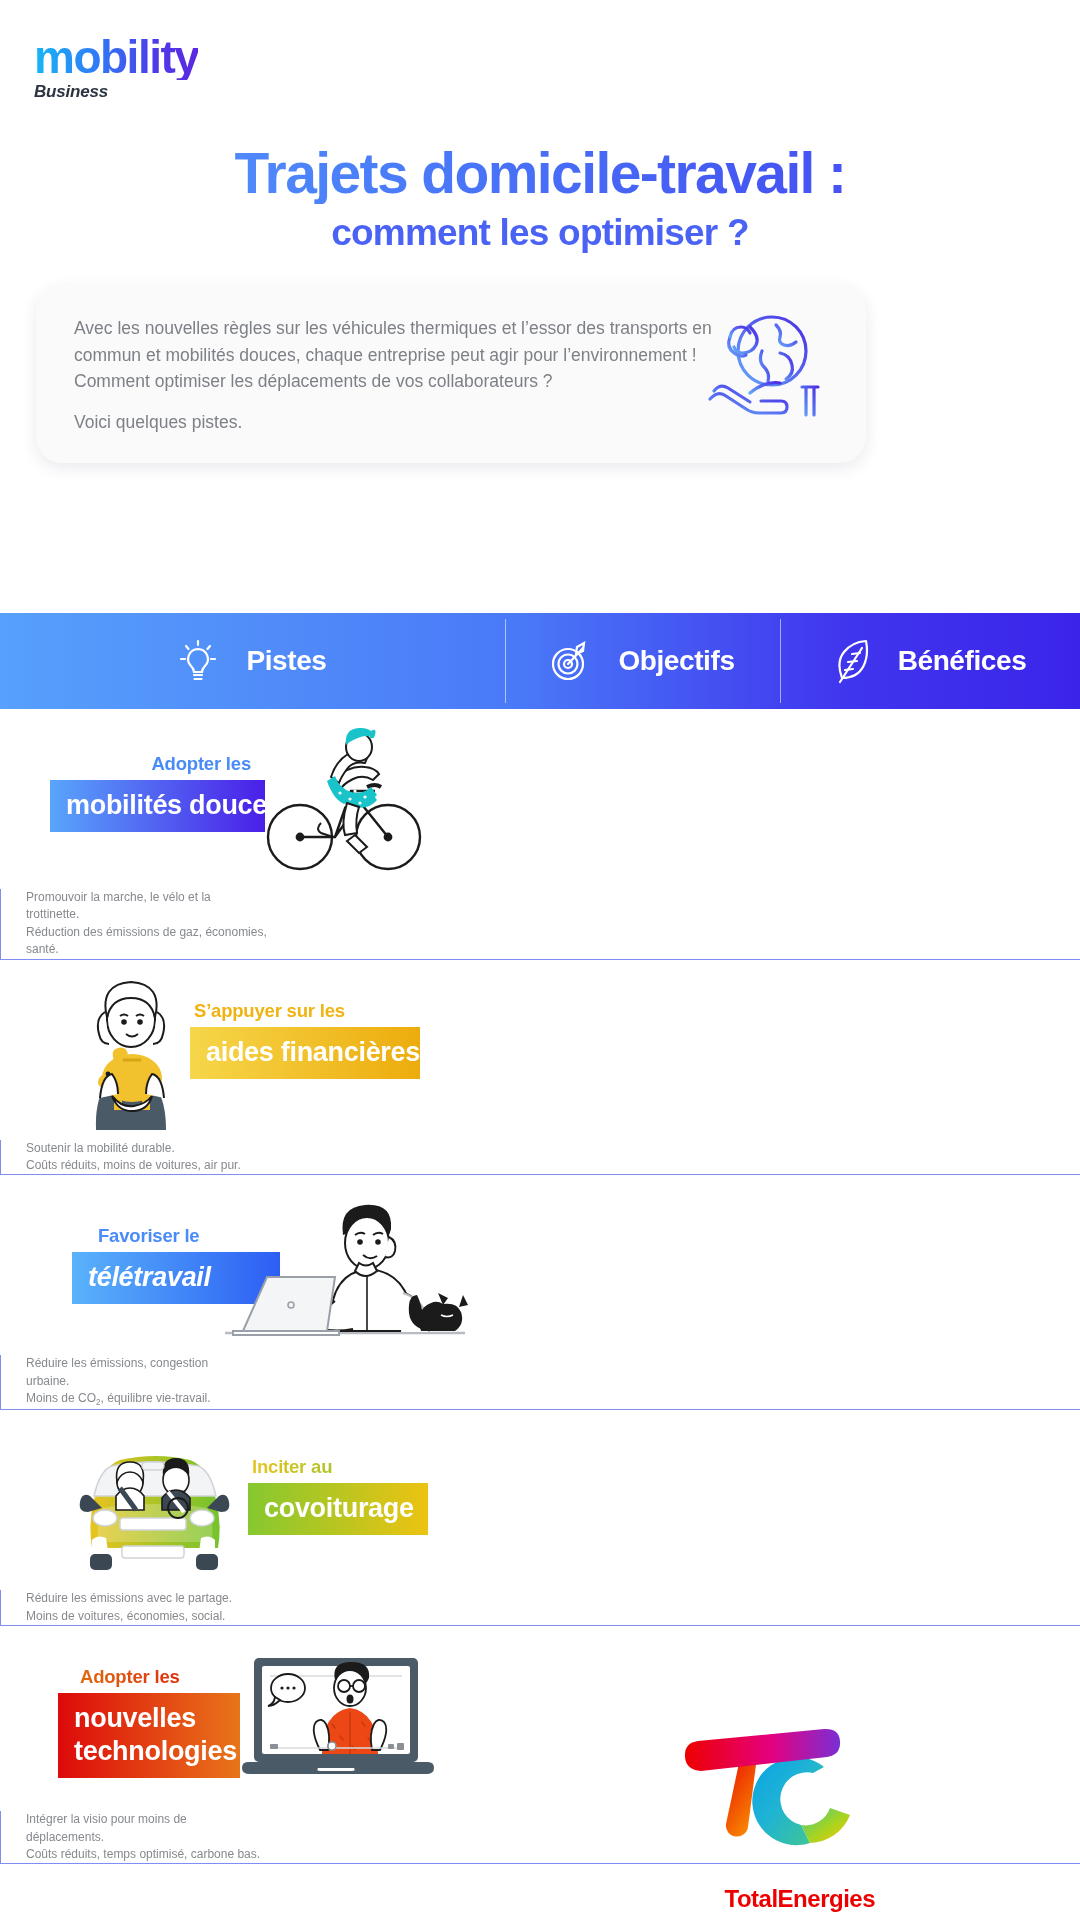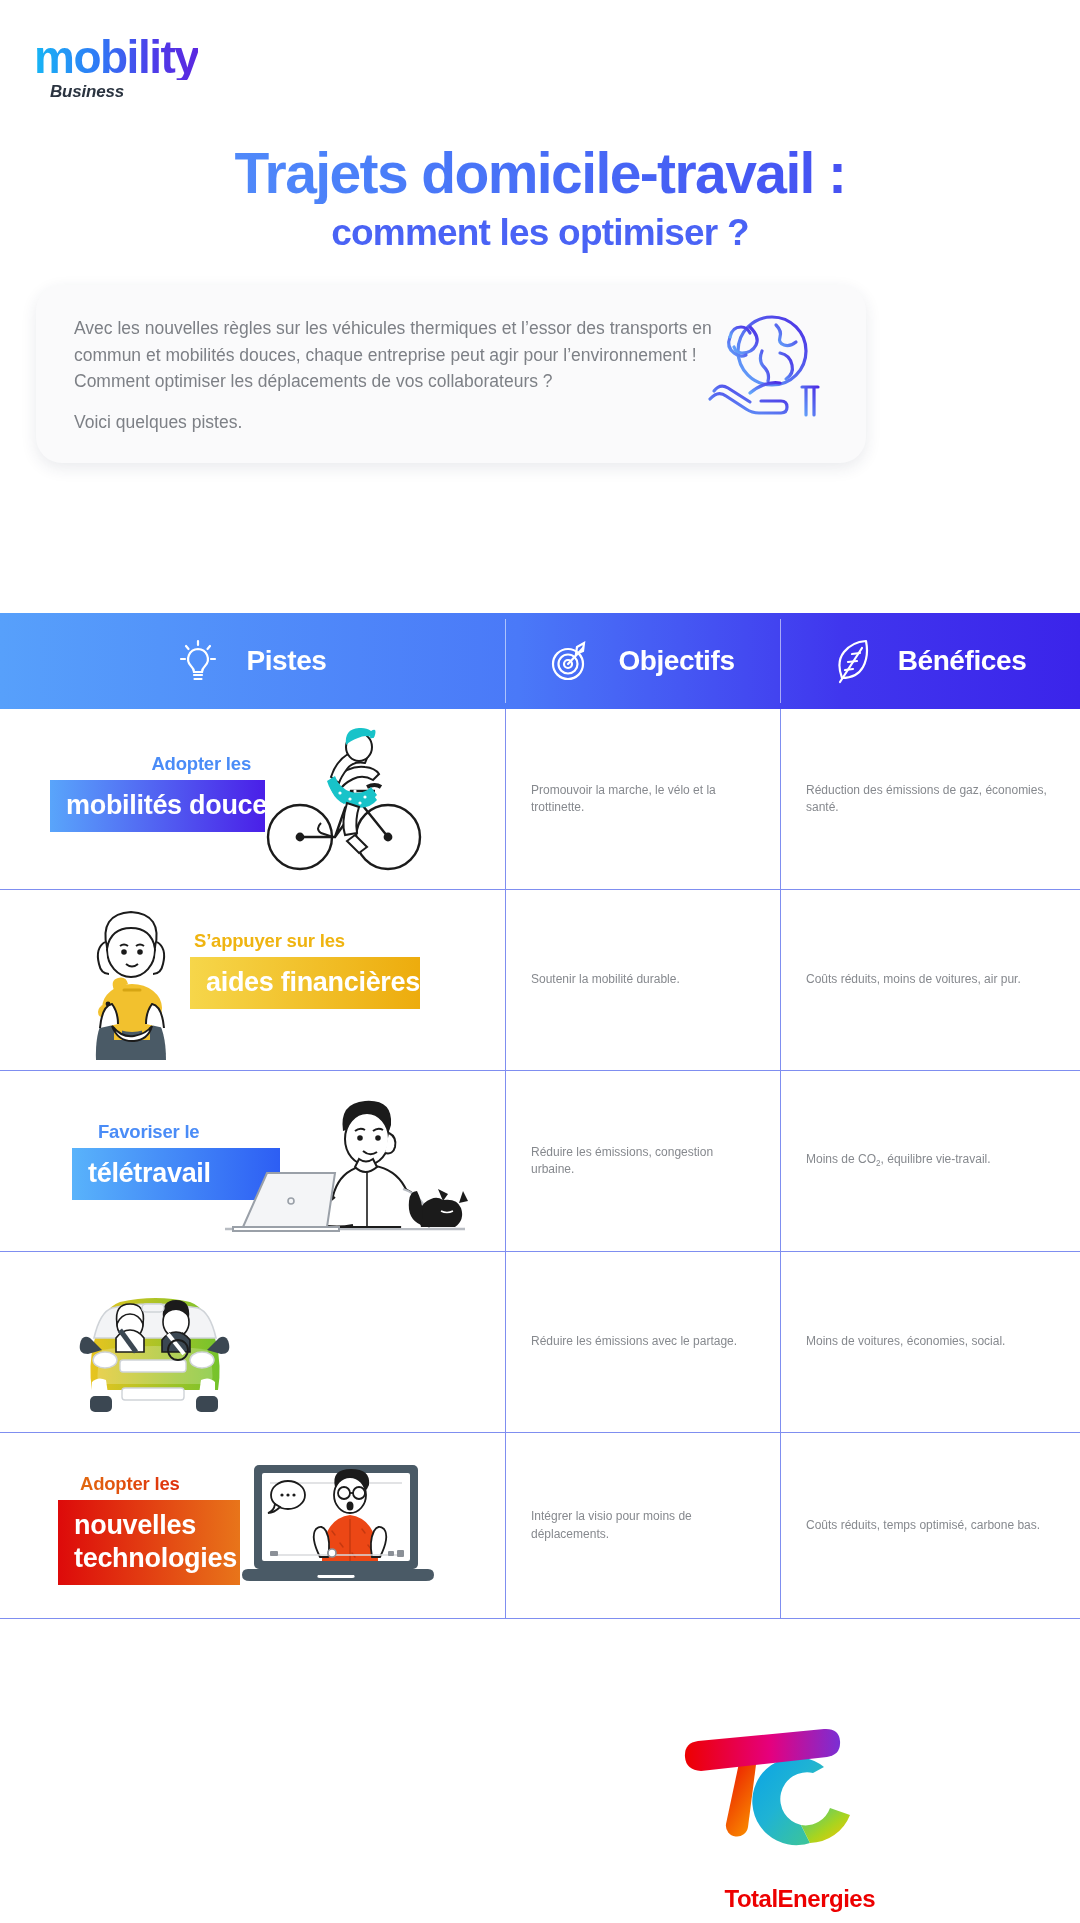--- a/index.html
+++ b/index.html
@@ -15,21 +15,21 @@
   
   .logo-block { position:absolute; left:34px; top:34px; }
   .logo-word {
     font-size: 46px; font-weight: 700; letter-spacing: -1.5px;
     line-height: 1;
     background: linear-gradient(90deg,#17b6f5 0%,#2f7bf6 38%,#4f3ae8 75%,#5b28e0 100%);
     -webkit-background-clip: text; background-clip: text; color: transparent;
   }
   .logo-sub {
     font-size: 17px; font-weight: 700; font-style: italic; color:#2b3440;
-    margin-top: 2px; letter-spacing: -0.2px; margin-left: 16px;
+    margin-top: 2px; letter-spacing: -0.2px;
   }
 
   
   .title-wrap { position:absolute; left:0; top:144px; width:1080px; text-align:center; }
   .title-main {
     font-size: 57px; font-weight: 700; letter-spacing: -1.6px; line-height: 1.05;
     background: linear-gradient(90deg,#5a9bfb 0%,#4a7ef9 35%,#4558f3 70%,#4b43f2 100%);
     -webkit-background-clip:text; background-clip:text; color:transparent;
   }
   .title-sub {
@@ -56,21 +56,21 @@
   .t-head { display:flex; height:96px;
     background: linear-gradient(90deg,#57a0fb 0%,#4a79f8 48%,#4036ee 78%,#3b24ea 100%);
   }
   .th { display:flex; align-items:center; justify-content:center; gap:28px;
         color:#fff; font-size:28px; font-weight:700; letter-spacing:-0.4px;
         position:relative; }
   .th + .th::before { content:""; position:absolute; left:0; top:6px; bottom:6px;
         width:1px; background:rgba(255,255,255,0.55); }
   .col-1 { width:505px; } .col-2 { width:275px; } .col-3 { width:300px; }
 
-  .t-row { display:flex; border-bottom:1px solid #7f8ef0; min-height:180px; }
+  .t-row { display:flex; border-bottom:1px solid #7f8ef0; min-height:180px;flex-direction:column; }
   .t-row:last-child { border-bottom:1px solid #7f8ef0; }
   .cell { position:relative; display:flex; align-items:center; }
   .cell + .cell::before { content:""; position:absolute; left:0; top:0; bottom:0;
         width:1px; background:#7f8ef0; }
   .cell-text { padding:0 26px; font-size:12px; line-height:1.45; color:#86898e; }
   .illus-cell { padding:0; }
 
   .illus-wrap { position:relative; width:505px; height:180px; }
 
   .band-group { position:absolute; }
@@ -255,21 +255,21 @@
       <div class="cell col-3">
         <div class="cell-text">Coûts réduits, moins de voitures, air pur.</div>
       </div>
     </div>
 
     <div class="t-row">
       <div class="cell illus-cell col-1">
         <div class="illus-wrap">
           <div class="band-group" style="left:72px; top:50px;">
             <div class="band-kicker" style="color:#4a8cf7; padding-left:26px;">Favoriser le</div>
-            <div class="band" style="background:linear-gradient(90deg,#59b3fb,#2d5ef4); width:208px;">télétravail</div>
+            <div class="band" style="background:linear-gradient(90deg,#59b3fb,#2d5ef4); width:208px;font-style:italic;">télétravail</div>
           </div>
           <svg class="art" style="left:215px; top:18px;" width="260" height="155" viewBox="0 0 260 155">
             <path d="M10 140 L250 140" stroke="#b8bcc2" stroke-width="2.4"></path>
             <path d="M128 42 q-4 -28 22 -30 q28 -2 26 24 q-2 10 -10 12 q-16 -16 -38 -6z" fill="#1b1b1b"></path>
             <ellipse cx="152" cy="50" rx="22" ry="26" fill="#fff" stroke="#1b1b1b" stroke-width="2"></ellipse>
             <path d="M174 44 q8 4 6 14 q-2 8 -10 6" fill="#fff" stroke="#1b1b1b" stroke-width="2"></path>
             <g stroke="#1b1b1b" stroke-width="2" fill="none">
               <path d="M140 42 q5 -4 10 -1"></path>
                 <path d="M158 42 q5 -4 10 -1"></path>
               <circle cx="145" cy="49" r="1.8" fill="#1b1b1b"></circle>
@@ -335,20 +335,24 @@
             <path d="M44 46 q6 -8 14 -8 q8 0 14 8 l0 14 l-28 0z" fill="#fff" stroke="#1b1b1b" stroke-width="1.6"></path>
             <path d="M48 38 L64 60" stroke="#3b4752" stroke-width="5"></path>
             <ellipse cx="104" cy="30" rx="13" ry="15" fill="#fff" stroke="#1b1b1b" stroke-width="1.6"></ellipse>
             <path d="M91 26 q-2 -18 13 -18 q15 0 13 18 q-6 -8 -13 -8 q-8 0 -13 8z" fill="#1b1b1b"></path>
             <path d="M97 40 q7 7 14 0 q2 4 0 6 q-7 5 -14 0z" fill="#1b1b1b"></path>
             <path d="M90 48 q6 -8 14 -8 q8 0 14 8 l0 12 l-28 0z" fill="#3b4752" stroke="#1b1b1b" stroke-width="1.6"></path>
             <path d="M96 42 L112 62" stroke="#fff" stroke-width="4"></path>
             <circle cx="106" cy="58" r="10" fill="none" stroke="#1b1b1b" stroke-width="1.8"></circle>
             <rect x="70" y="12" width="22" height="8" rx="4" fill="#f3f4f6" stroke="#cfd3d8" stroke-width="1.4"></rect>
           </svg>
+          <div class="band-group" style="left:248px; top:46px;">
+            <div class="band-kicker" style="background:linear-gradient(90deg,#e8c420,#74c32c); -webkit-background-clip:text; background-clip:text; color:transparent; padding-left:4px;">Inciter au</div>
+            <div class="band" style="background:linear-gradient(90deg,#86c82f,#ecc312); width:180px;">covoiturage</div>
+          </div>
         </div>
       </div>
       <div class="cell col-2">
         <div class="cell-text">Réduire les émissions avec le partage.</div>
       </div>
       <div class="cell col-3">
         <div class="cell-text">Moins de voitures, économies, social.</div>
       </div>
     </div>
 

